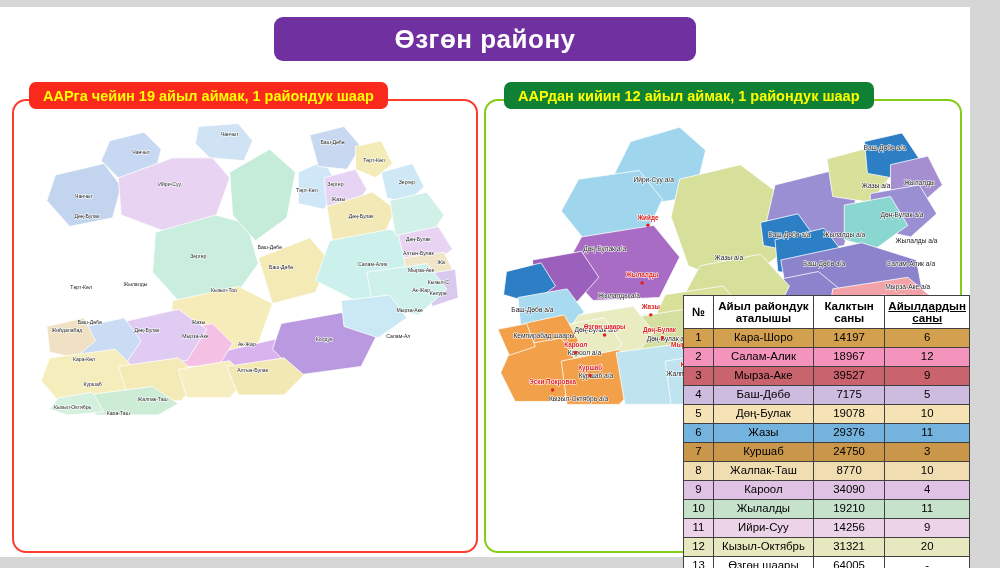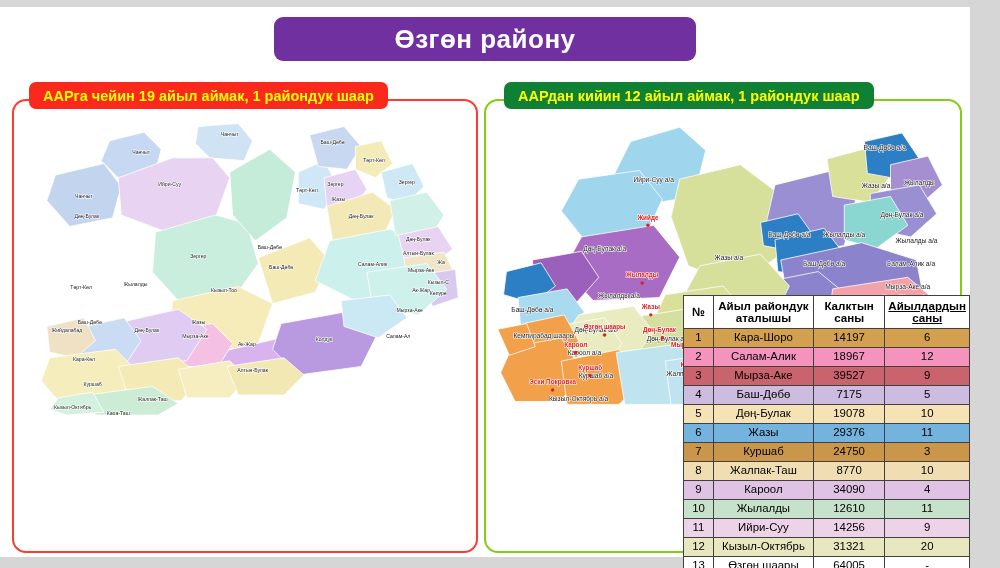--- a/index.html
+++ b/index.html
@@ -360,21 +360,21 @@
       </tr>
       <tr style="background:#e0c3e4">
         <td>9</td>
         <td>Кароол</td>
         <td>34090</td>
         <td>4</td>
       </tr>
       <tr style="background:#c6e2ca">
         <td>10</td>
         <td>Жылалды</td>
-        <td>12610</td>
+        <td>19210</td>
         <td>11</td>
       </tr>
       <tr style="background:#ecd3e8">
         <td>11</td>
         <td>Ийри-Суу</td>
         <td>14256</td>
         <td>9</td>
       </tr>
       <tr style="background:#e8e8c0">
         <td>12</td>

